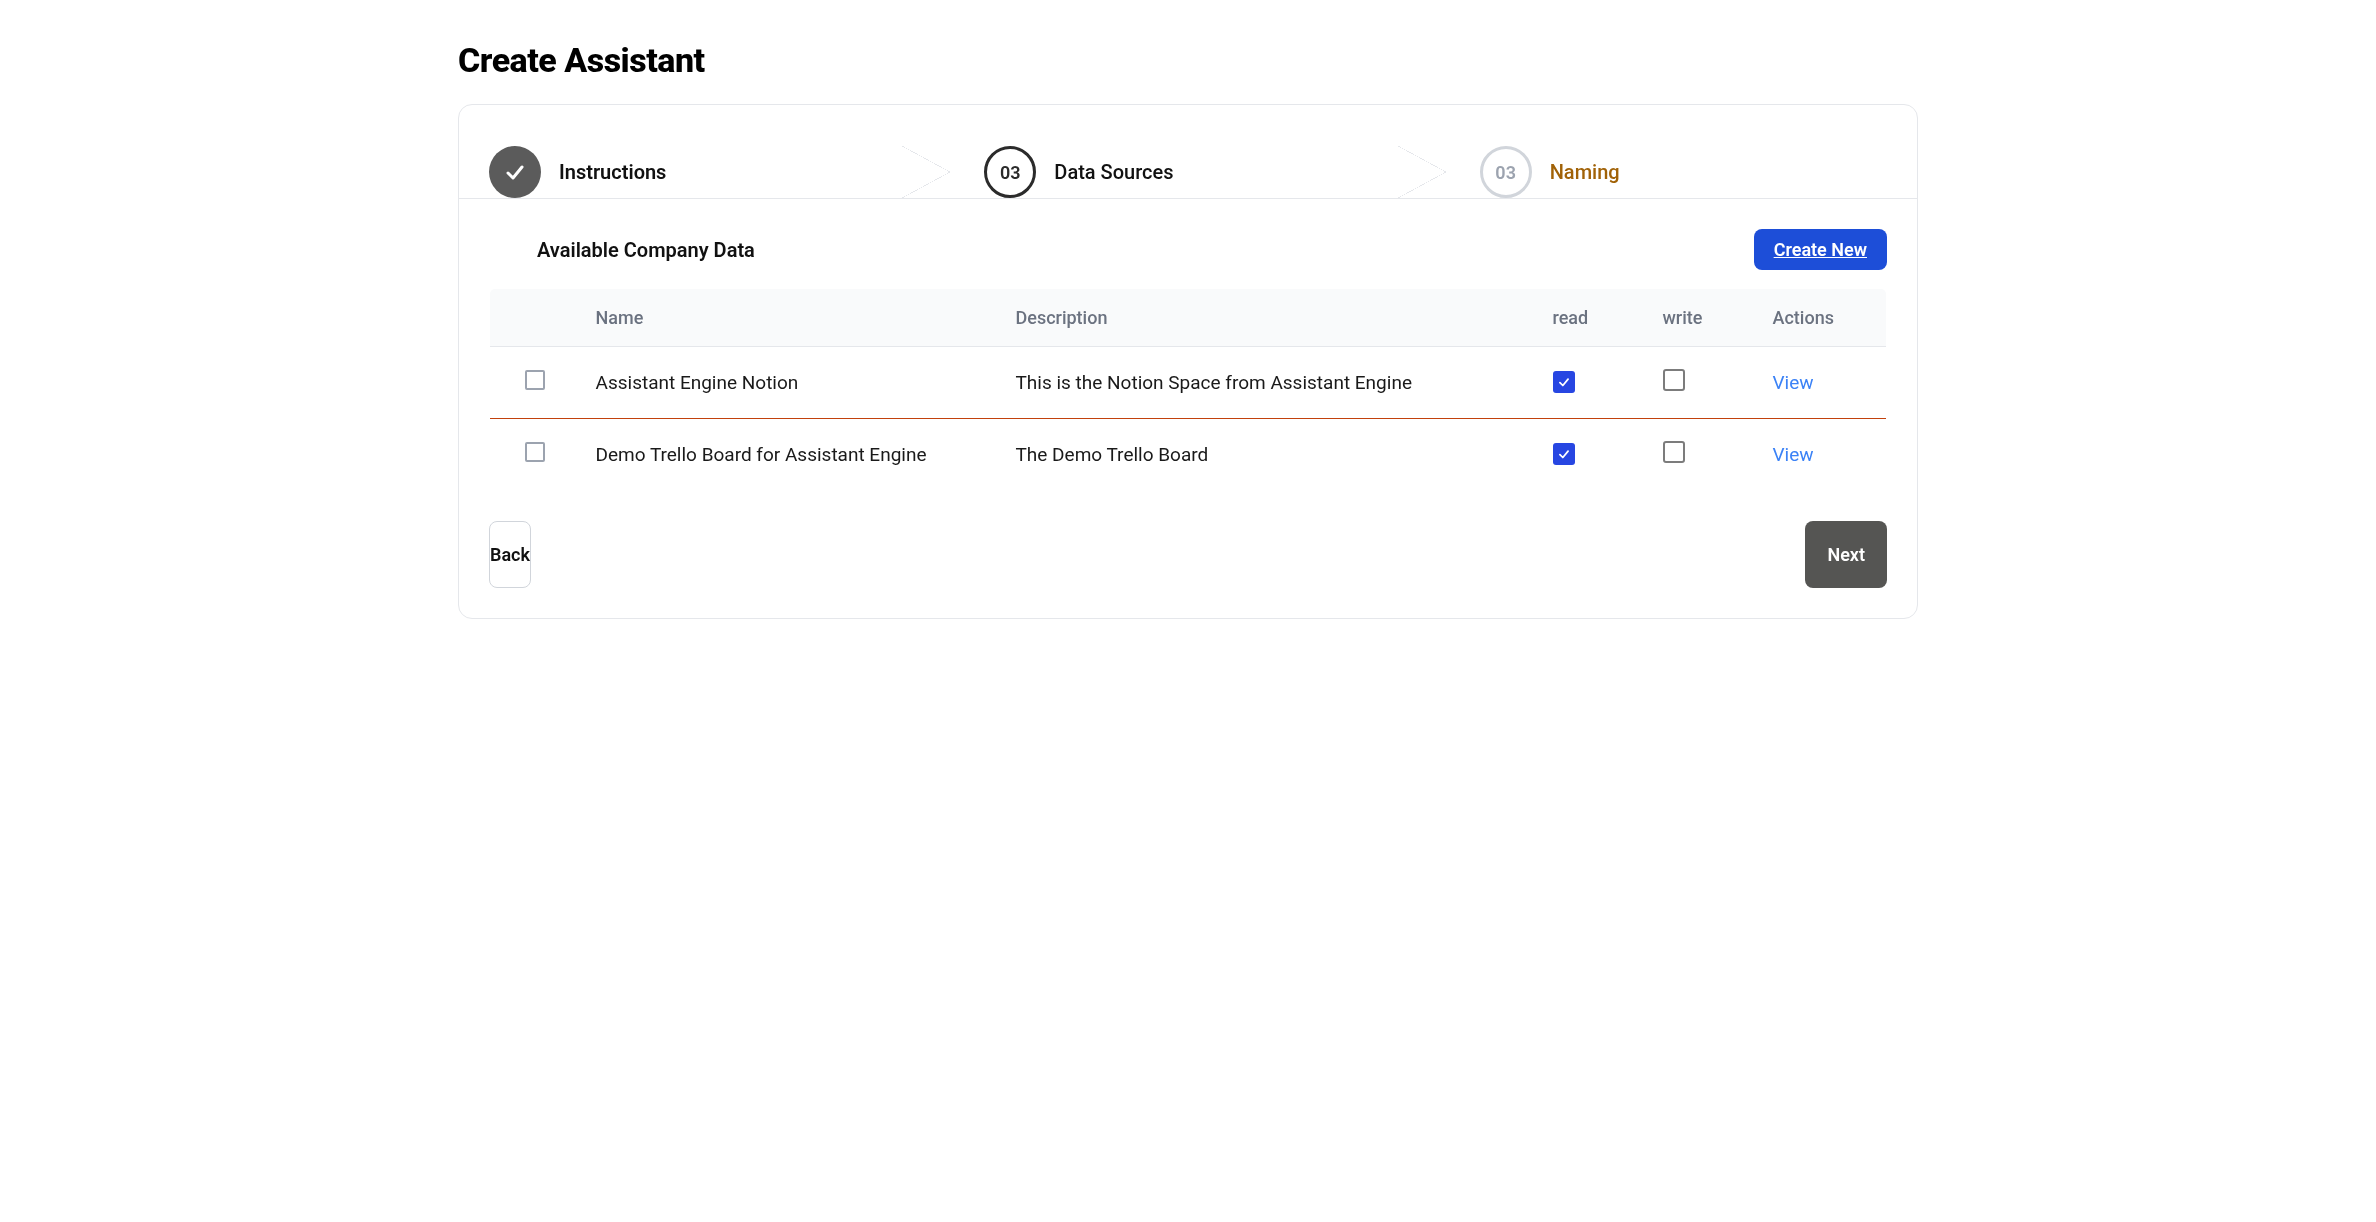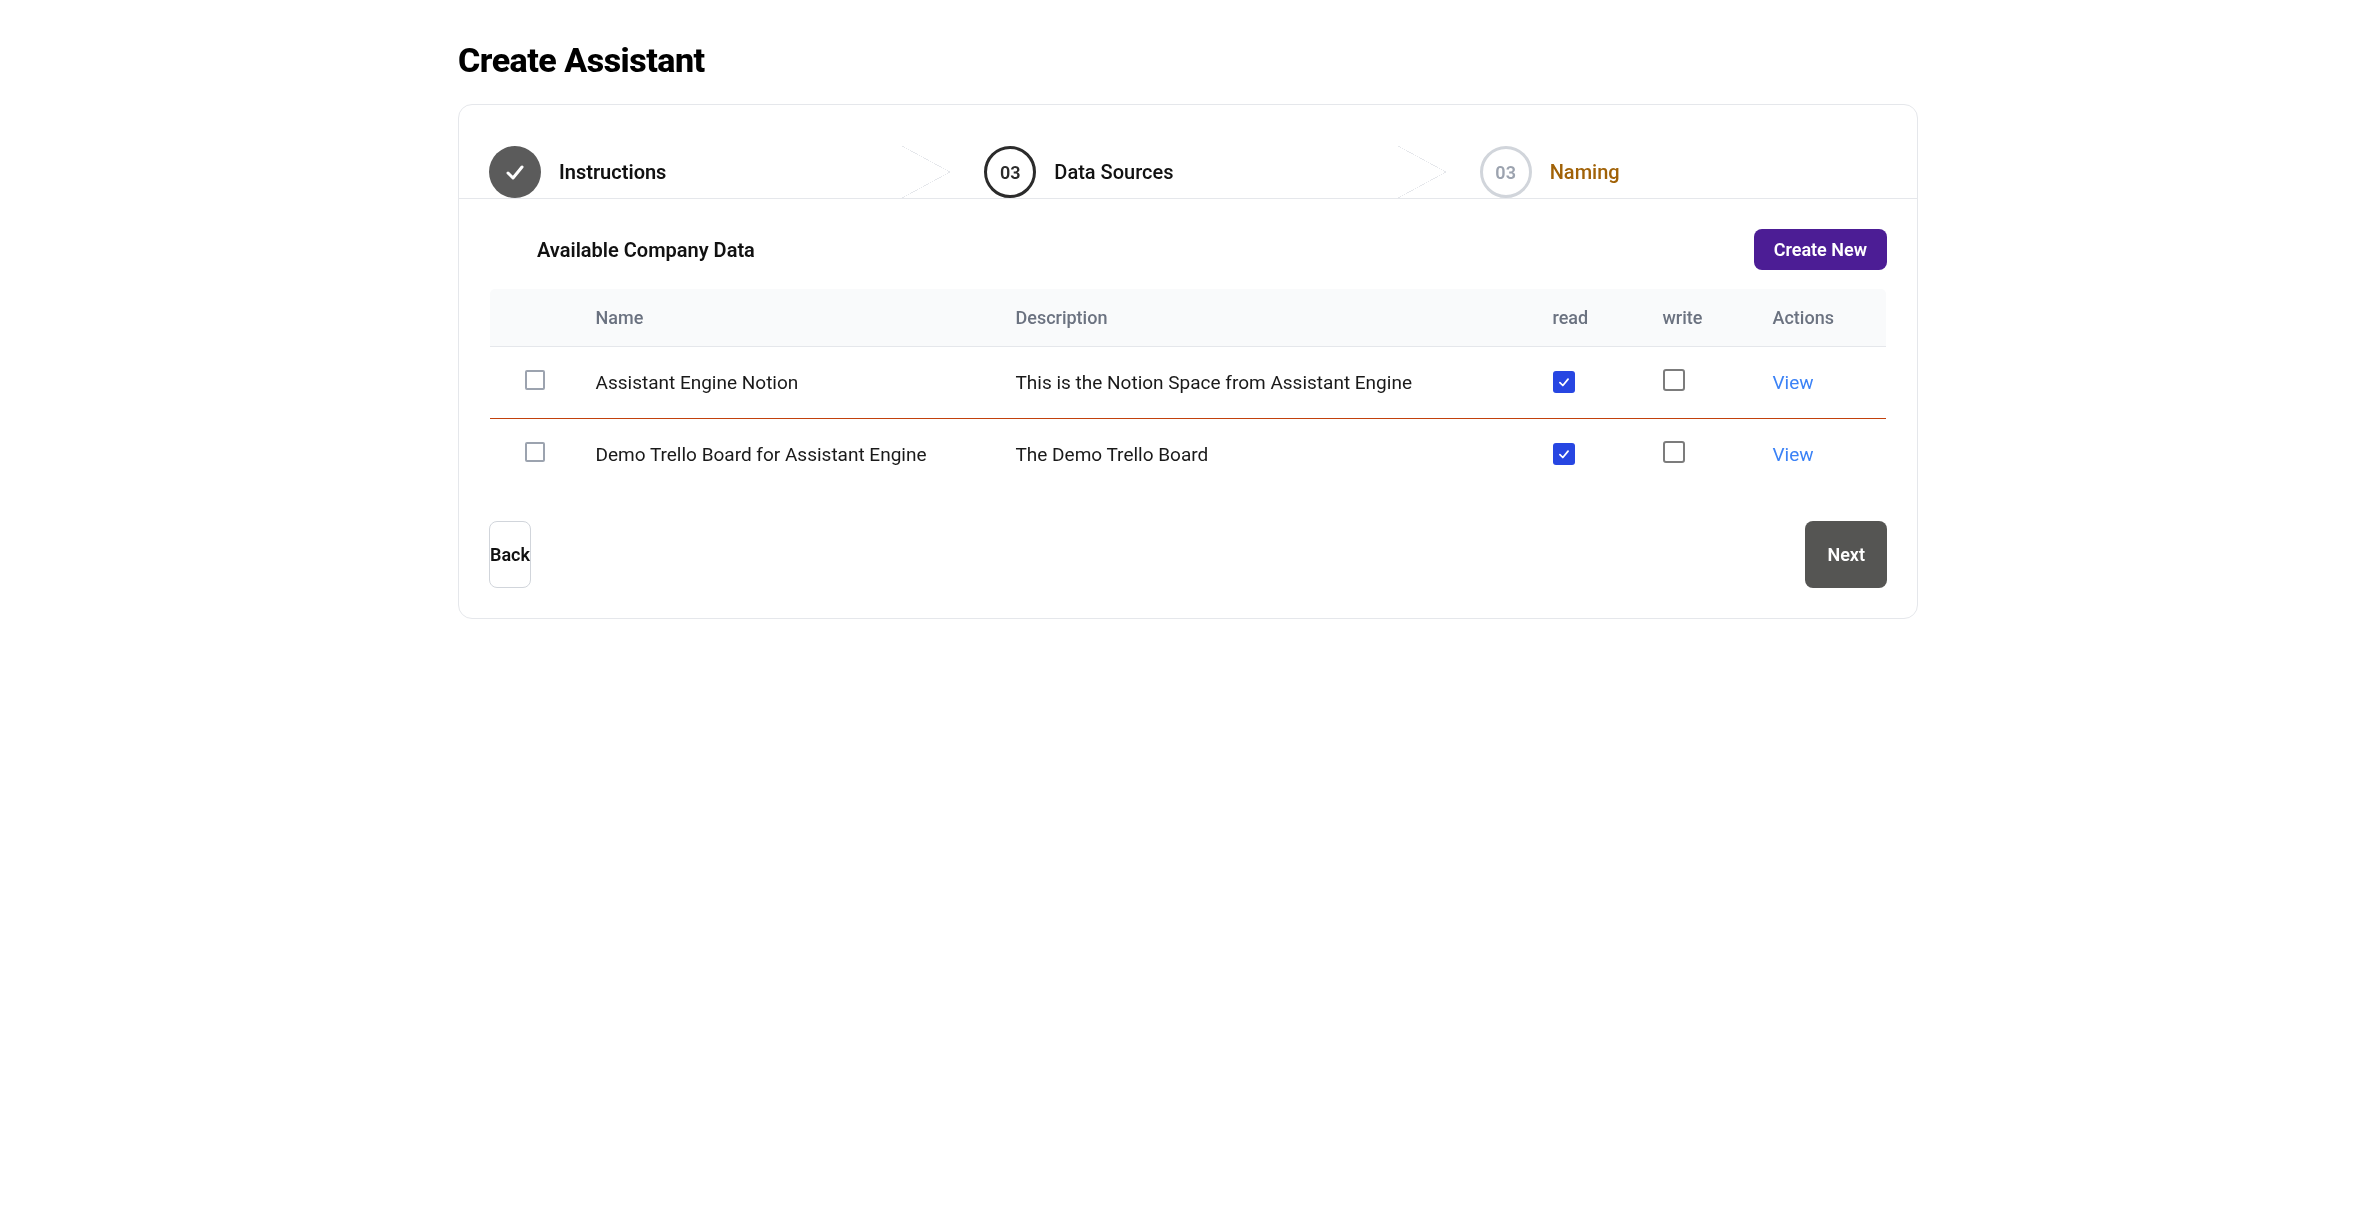--- a/index.html
+++ b/index.html
@@ -90,21 +90,21 @@
     .section-title { font-size: 20px; font-weight: 600; color: #111; margin-left: 48px; }
     .btn {
       border: none;
       cursor: pointer;
       font-size: 18px;
       font-weight: 600;
       padding: 10px 20px;
       border-radius: 8px;
       font-family: inherit;
     }
-    .btn-primary { background: #4c1d95; color: #fff; }
+    .btn-primary { background: #1d4ed8; color: #fff; text-decoration: underline; }
     .btn-back {
       background: #fff;
       border: 1px solid #d1d5db;
       color: #111;
       padding: 10px 0;
     }
     .btn-next {
       background: #555553;
       color: #fff;
       padding: 23px 22px;

